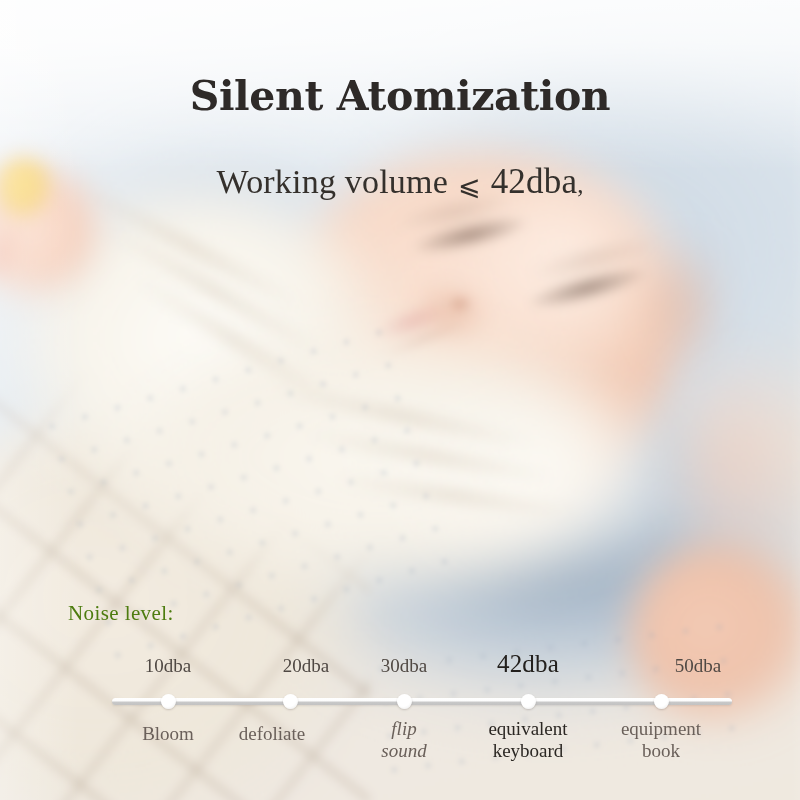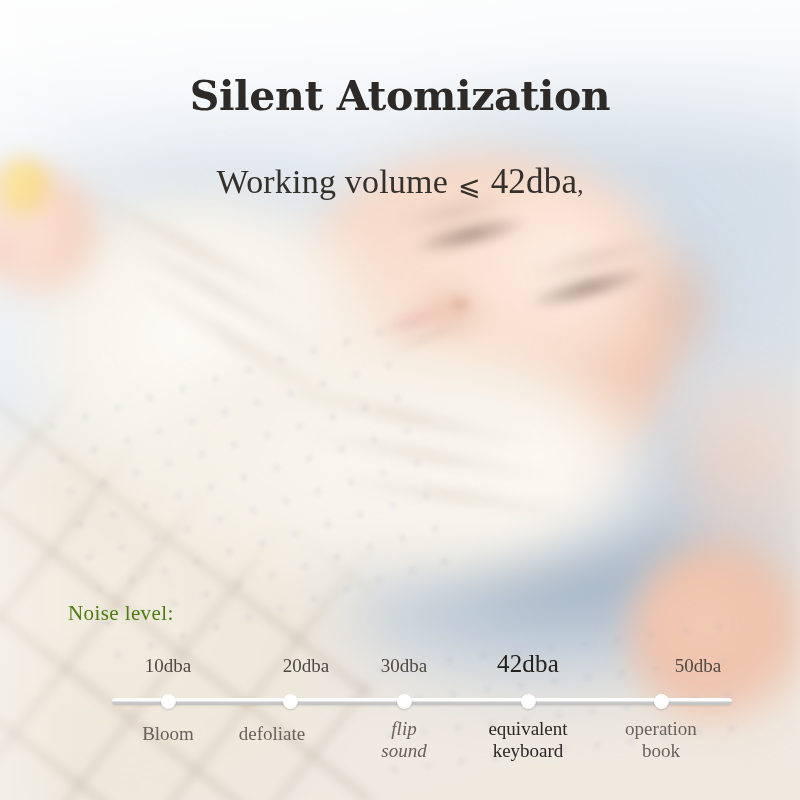--- a/index.html
+++ b/index.html
@@ -446,20 +446,20 @@
           </div>
           <div class="scale-top hl" style="left: 528px;">42dba</div>
           <div class="tick" style="left: 528px;"></div>
           <div class="scale-bottom two hl" style="left: 528px;">
             <span>equivalent</span>
             <span>keyboard</span>
           </div>
           <div class="scale-top" style="left: 698px;">50dba</div>
           <div class="tick" style="left: 661px;"></div>
           <div class="scale-bottom two" style="left: 661px;">
-            <span>operation</span>
+            <span>equipment</span>
             <span>book</span>
           </div>
         </div>
     </div>
 
   </div>
 </div>
 
 </body></html>

